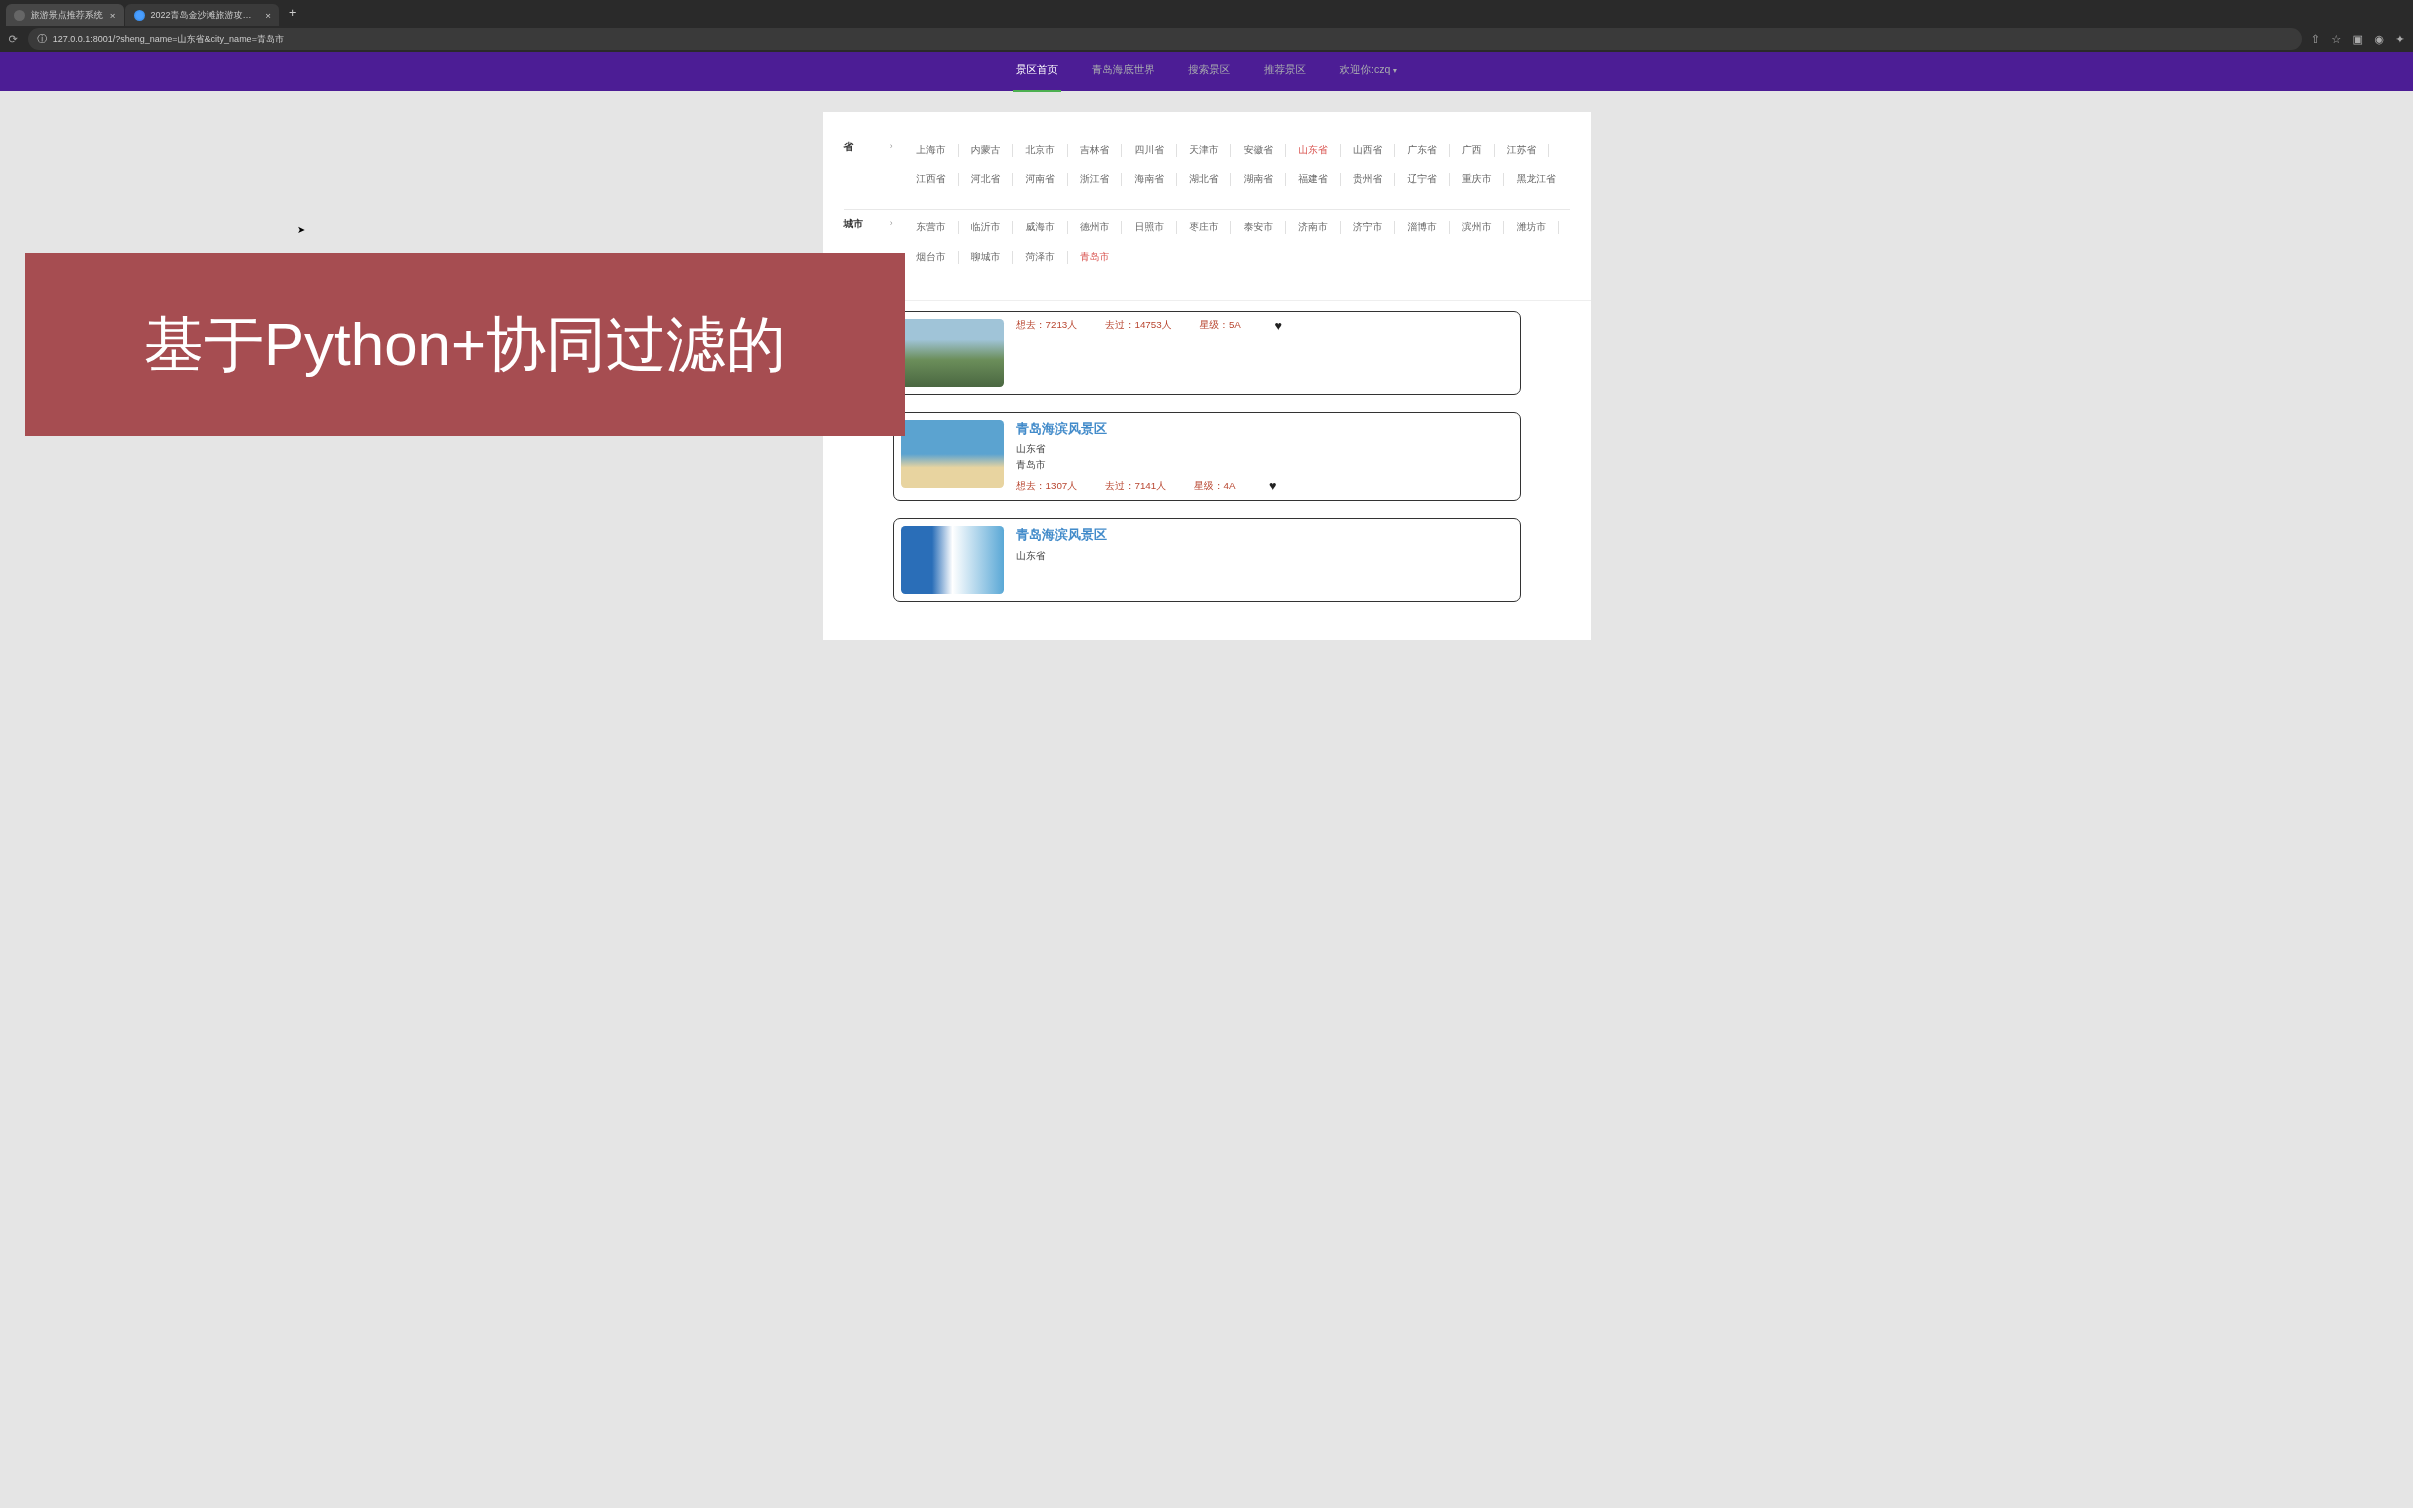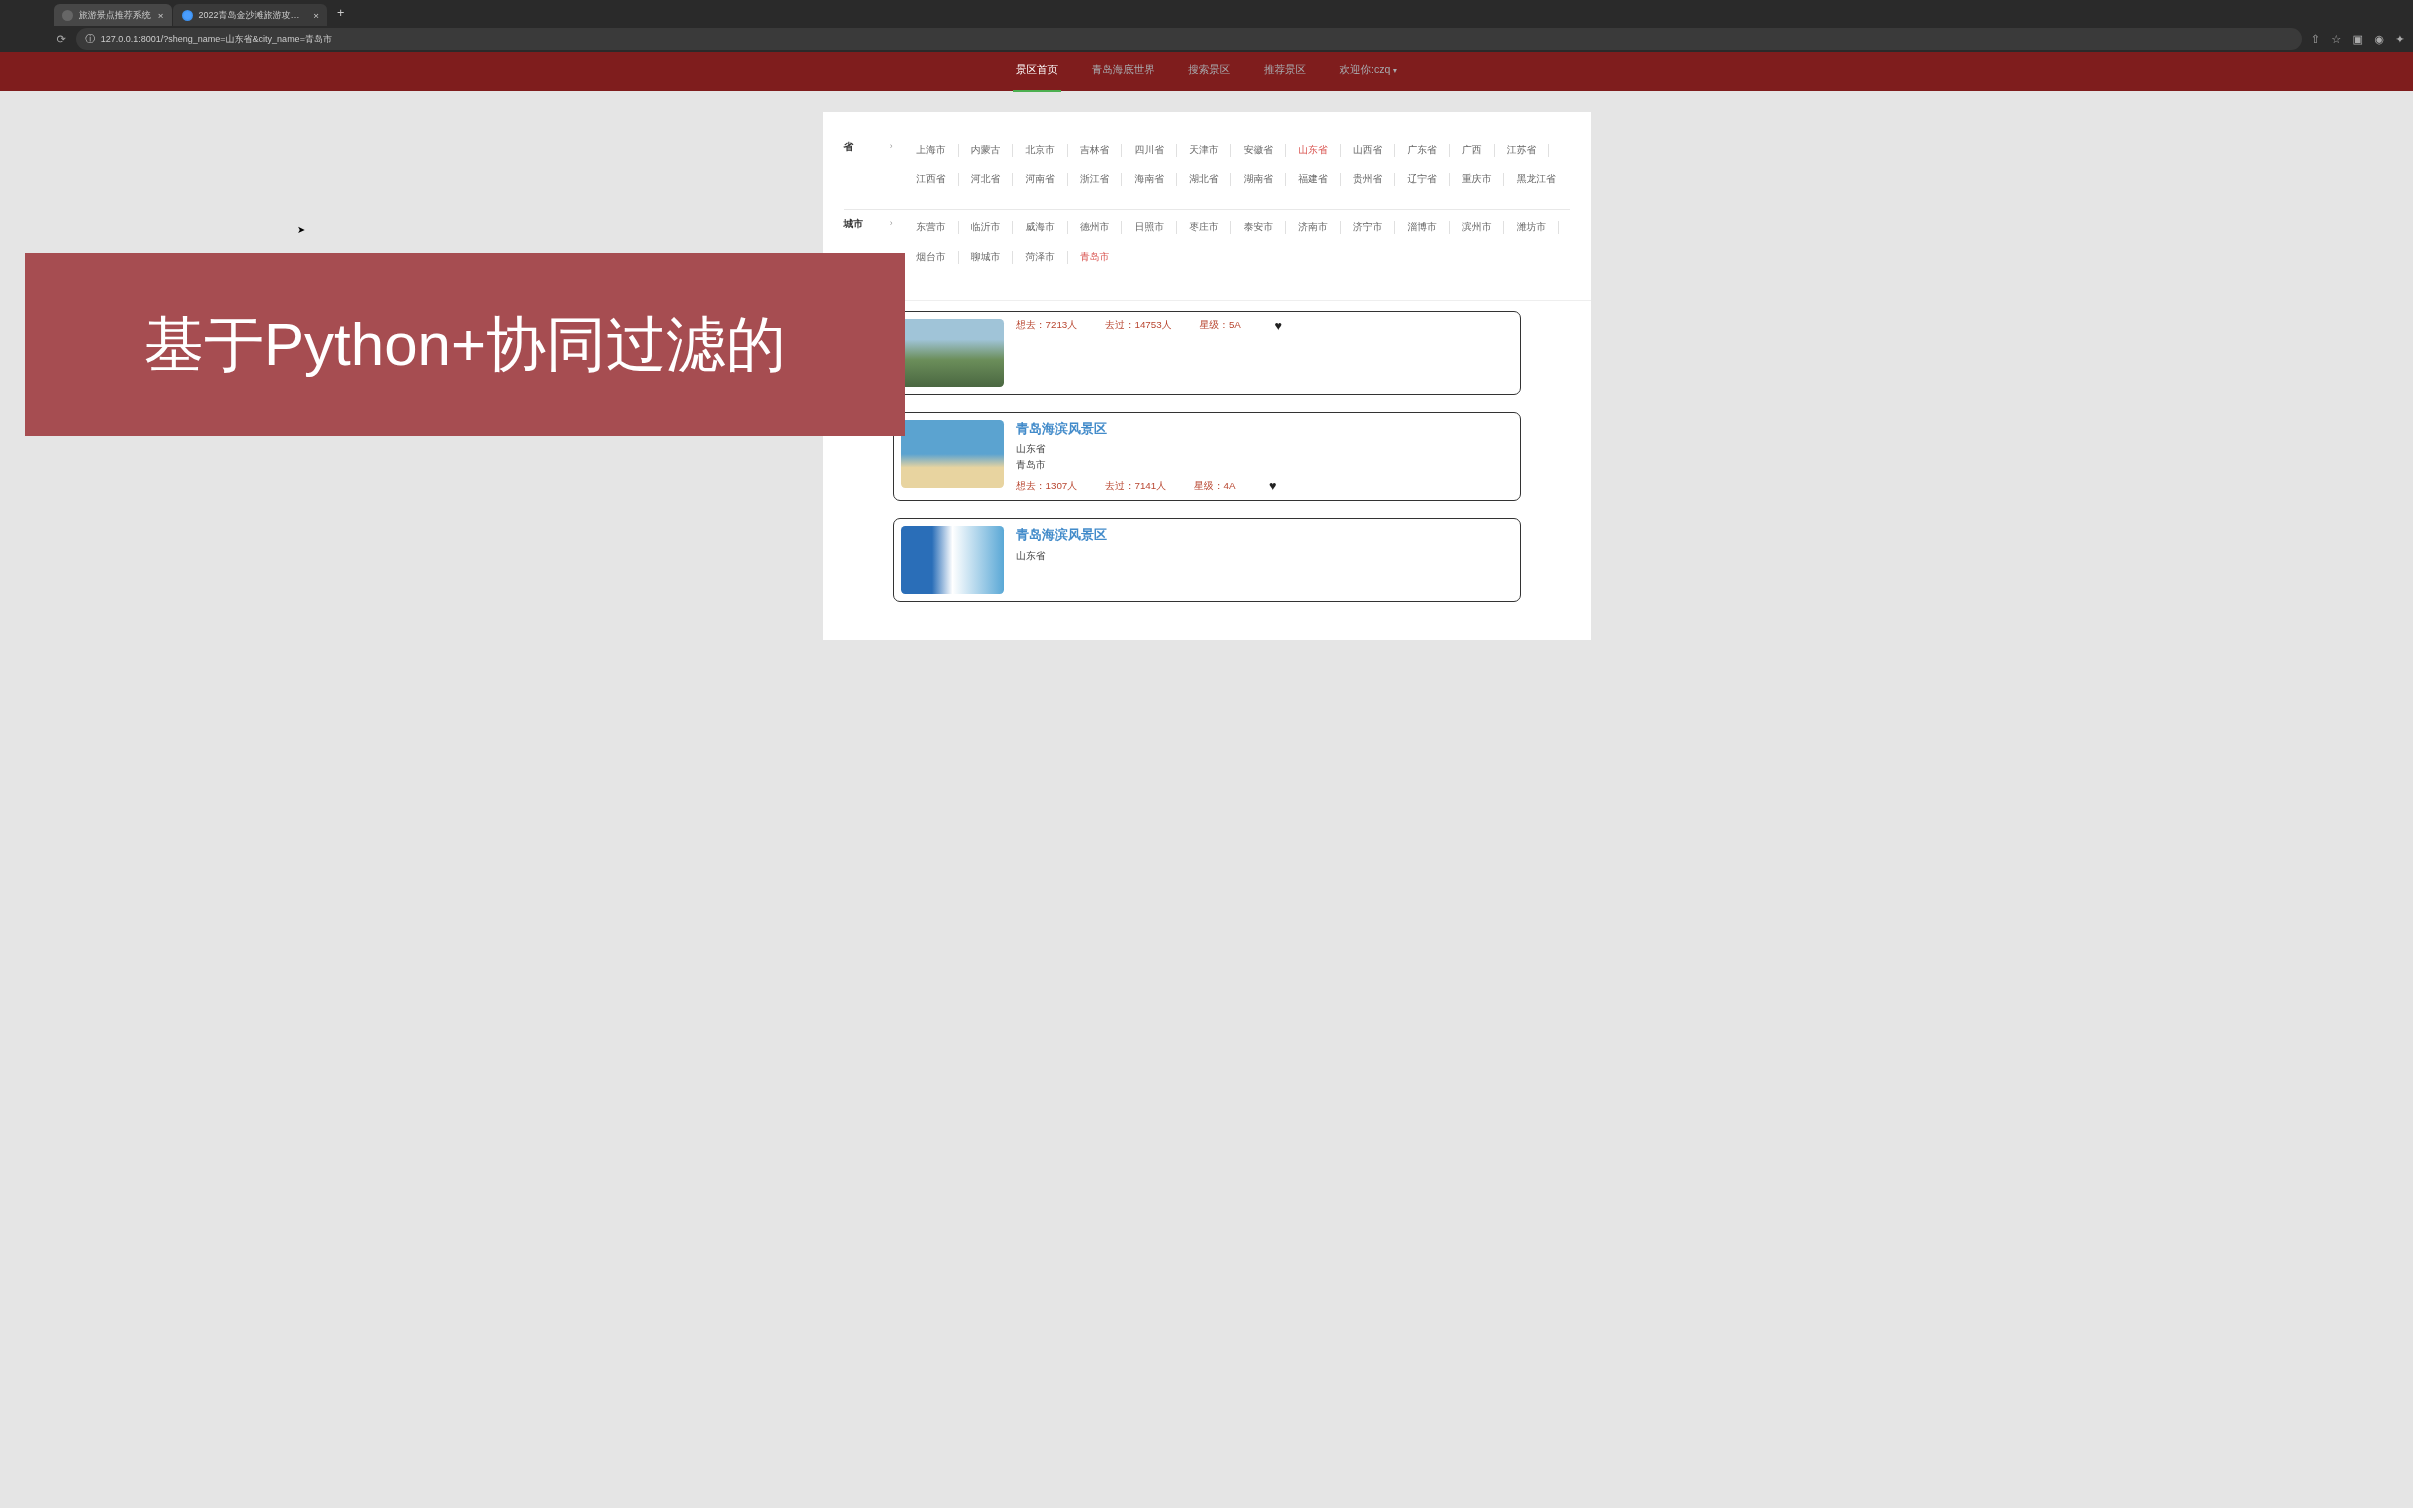--- a/index.html
+++ b/index.html
@@ -1,37 +1,37 @@
 <!DOCTYPE html>
 <html style="font-size:11.2px"><head>
   <meta charset="utf-8">
   <style>
     * { margin: 0; padding: 0; box-sizing: border-box; }
     body { font-family: "Microsoft YaHei", Arial, sans-serif; background: #e5e5e5; }
     
     
-    .browser-chrome { background: #2a2a2a; padding-left: 48px; }
+    .browser-chrome { background: #2a2a2a; }
     .tab-bar { display: flex; align-items: center; height: 26.5px; padding-left: 5.6px; }
     .tab { display: flex; align-items: center; background: #3a3a3a; color: #ccc; padding: 0 8.4px; height: 22.3px; margin-top: 4.2px; border-radius: 5.6px 5.6px 0 0; font-size: 9px; max-width: 154px; margin-right: 1.4px; }
     .tab.active { background: #474747; }
     .tab-favicon { width: 11.2px; height: 11.2px; border-radius: 50%; background: #666; margin-right: 5.6px; flex-shrink: 0; }
     .tab-favicon.globe { background: radial-gradient(circle, #4a9eff 40%, #2a7ed8 100%); }
     .tab-title { white-space: nowrap; overflow: hidden; text-overflow: ellipsis; flex: 1; }
     .tab-close { margin-left: 7px; cursor: pointer; font-size: 9.8px; }
     .new-tab { color: #ccc; padding: 0 8.4px; font-size: 12.6px; cursor: pointer; }
     
     .address-bar { display: flex; align-items: center; background: #2a2a2a; height: 25px; padding: 0 8.4px; }
     .nav-icon { color: #aaa; margin-right: 9.8px; cursor: pointer; font-size: 11.2px; }
     .url-box { flex: 1; background: #3a3a3a; border-radius: 14px; padding: 4.2px 9.8px; color: #ccc; font-size: 9px; display: flex; align-items: center; }
     .info-icon { margin-right: 5.6px; font-size: 9.8px; }
     .address-right { display: flex; align-items: center; gap: 11.2px; color: #aaa; margin-left: 8.4px; }
     .addr-icon { cursor: pointer; font-size: 11.2px; }
     
     
-    .top-nav { background: #7f1d1d; height: 39px; display: flex; align-items: center; justify-content: center; }
+    .top-nav { background: #4c1d95; height: 39px; display: flex; align-items: center; justify-content: center; }
     .nav-items { display: flex; gap: 28px; }
     .nav-item { color: #a8abaf; text-decoration: none; font-size: 10.5px; padding: 12.6px 2.8px; cursor: pointer; position: relative; }
     .nav-item.active { color: #fff; border-bottom: 2.1px solid #4caf50; }
     .nav-dropdown::after { content: "▾"; margin-left: 2.8px; font-size: 7.7px; }
     
     
     .content-wrap { max-width: 768px; margin: 21px auto; background: #fff; padding: 21px 0; }
     
     .filter-section { padding: 0 21px 14px; border-bottom: 0.7px solid #eee; margin-bottom: 9.8px; }
     .filter-row { display: flex; align-items: flex-start; padding: 8.4px 0; }

